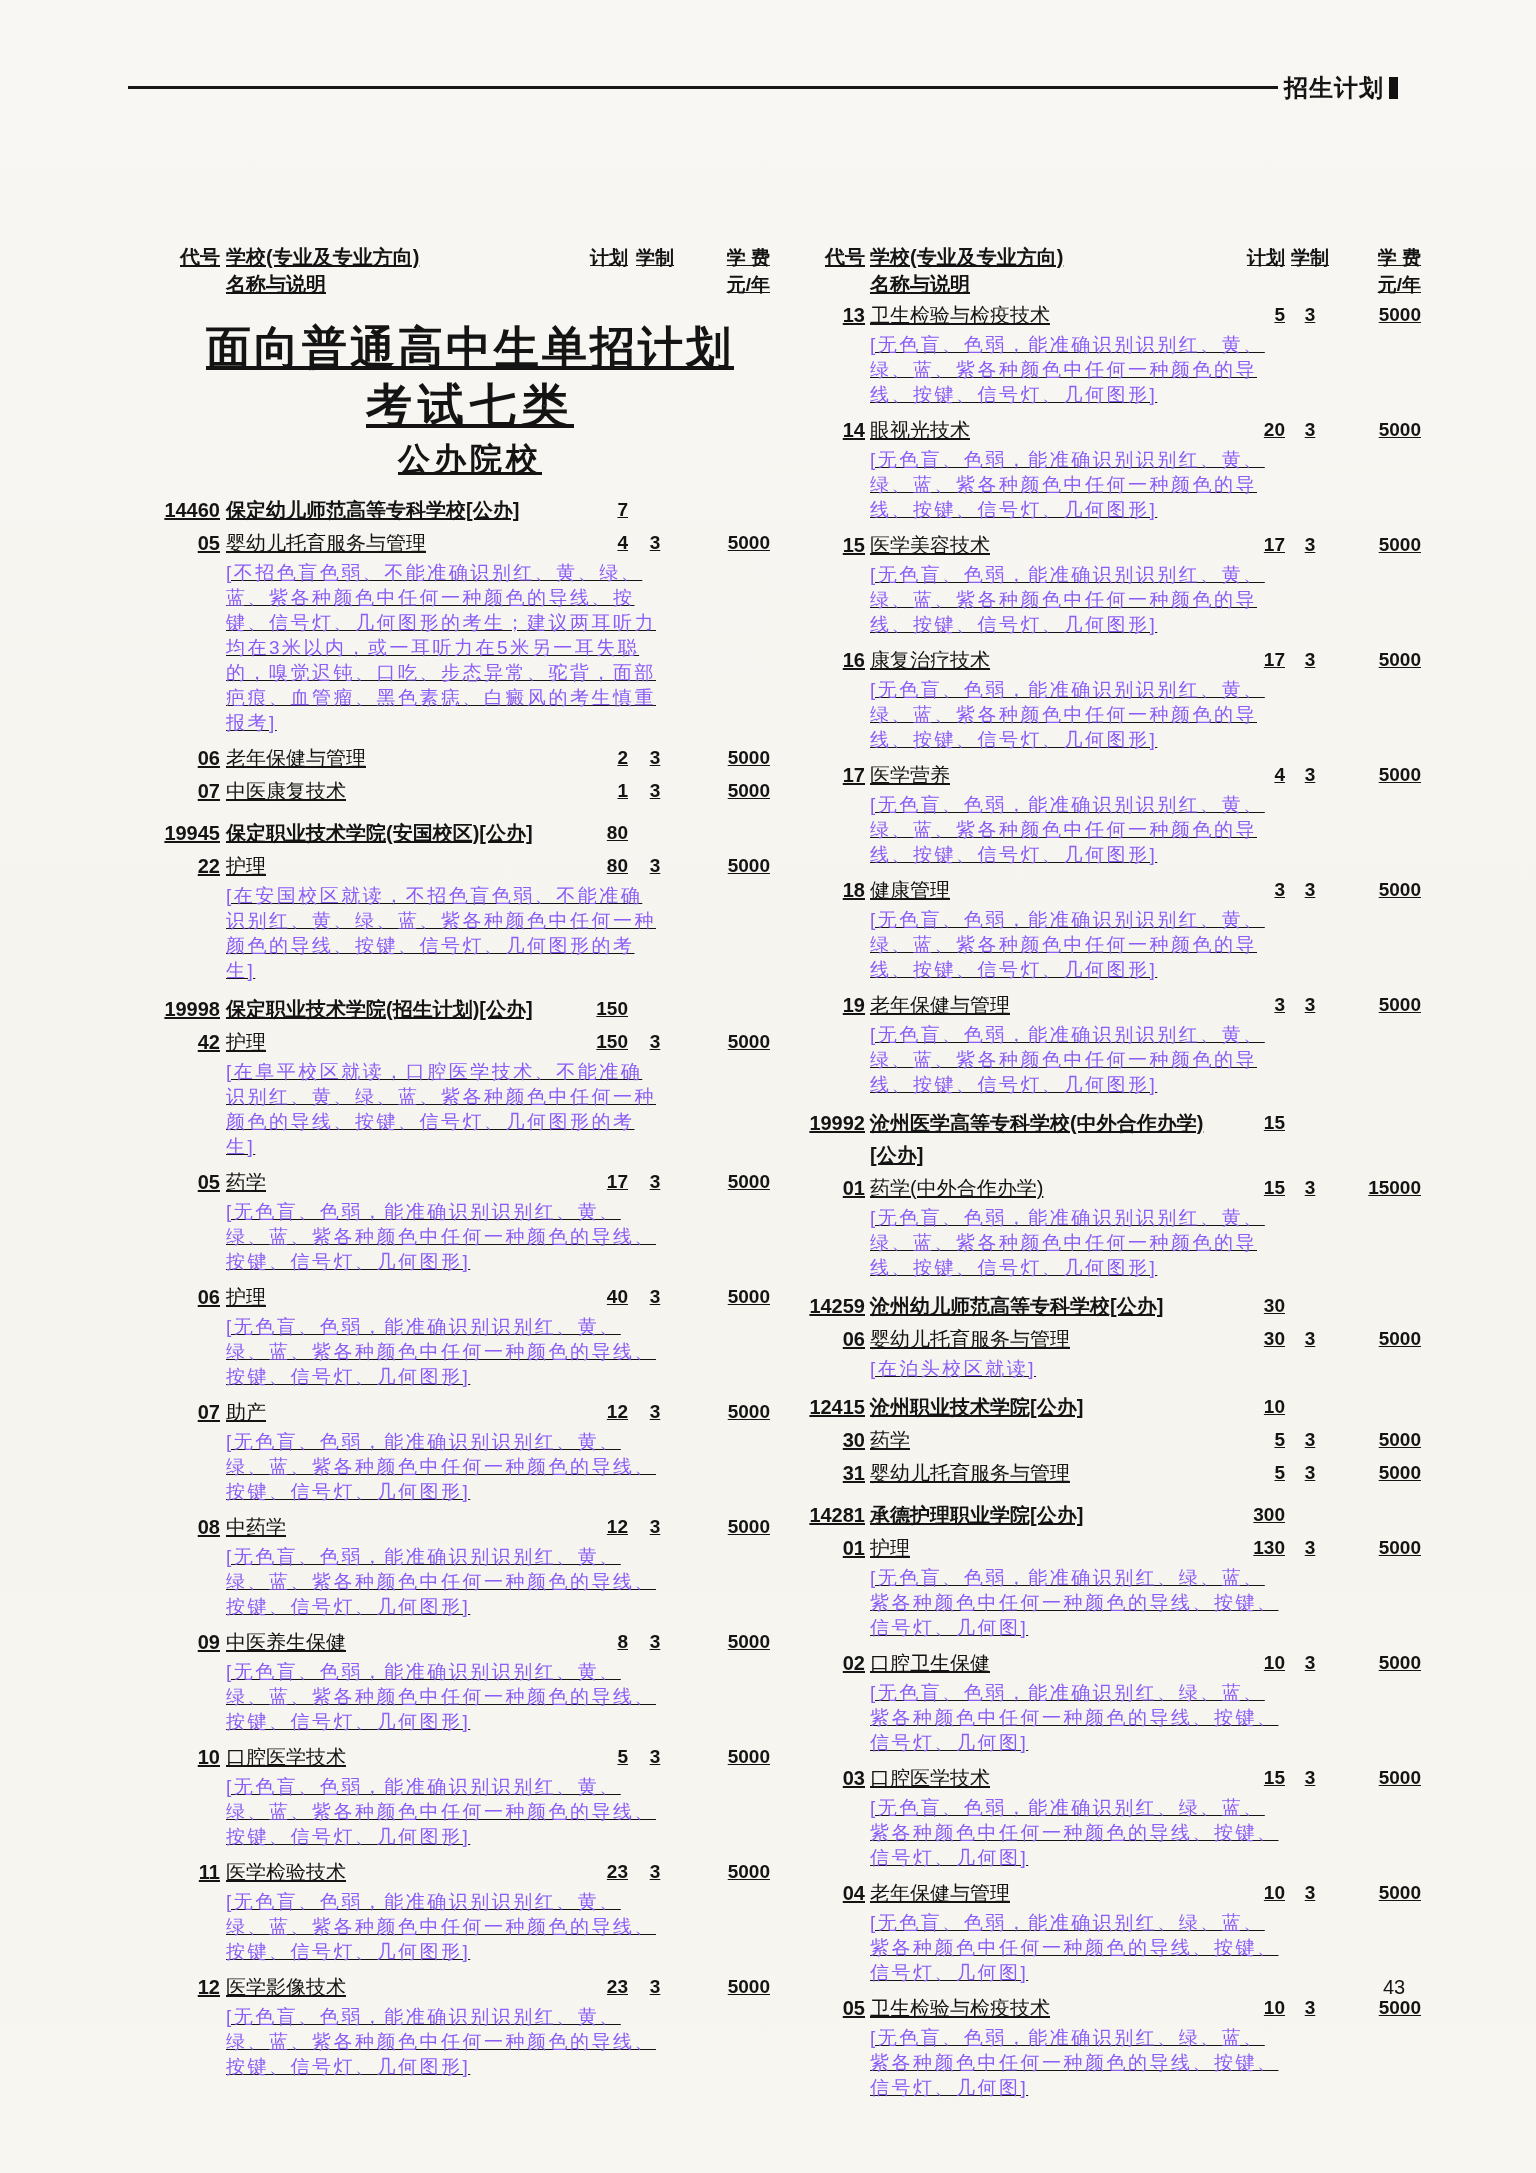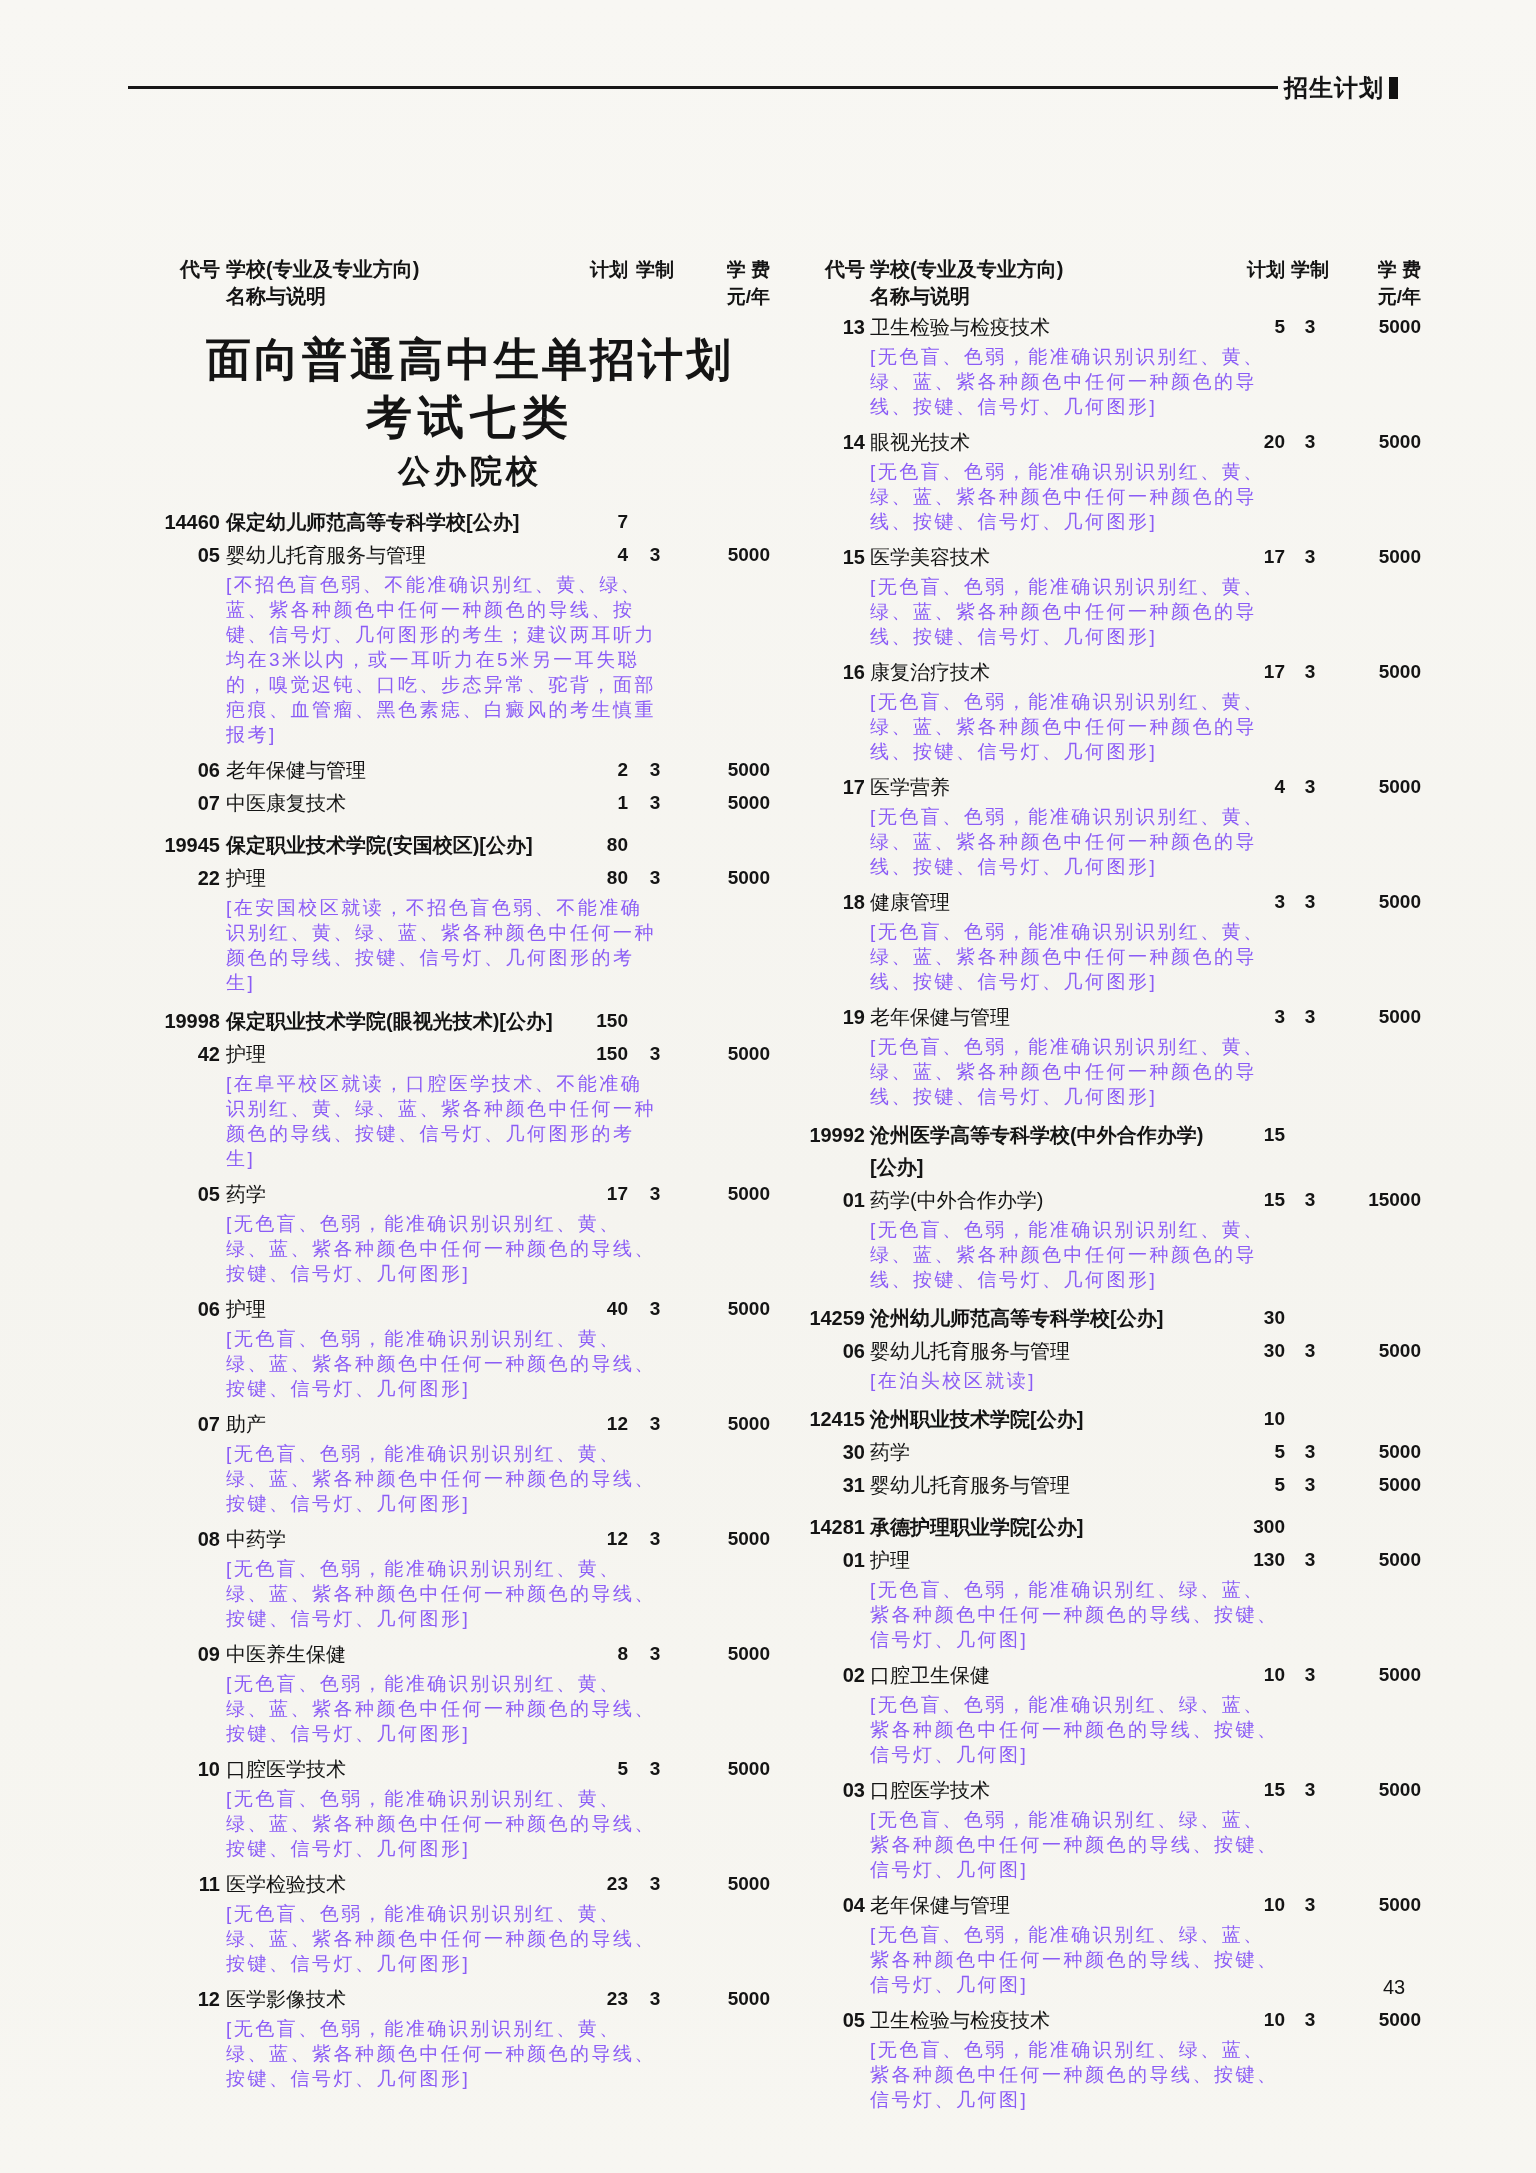--- a/index.html
+++ b/index.html
@@ -8,21 +8,21 @@
     background:linear-gradient(180deg,#f8f7f3 0%,#f5f4ef 55%,#f7f6f1 100%);
     font-family:"Liberation Sans","DejaVu Sans",sans-serif;
     color:#141414;
     -webkit-font-smoothing:antialiased;
   }
   .top-rule{position:absolute;left:128px;top:86px;width:1150px;height:3px;background:#171717;}
   .top-title{position:absolute;left:1284px;top:72px;font-size:24px;font-weight:700;letter-spacing:1px;white-space:nowrap;}
   .top-title .bar{display:inline-block;width:9px;height:22px;background:#111;margin-left:5px;vertical-align:-3px;}
 
   .content{position:absolute;left:115px;top:240px;width:1310px;}
-  .col{position:absolute;top:12px;}
+  .col{position:absolute;top:0;text-decoration:underline;}
   .col-left{left:0;width:655px;}
   .col-right{left:682px;width:628px;}
 
   .row{display:grid;column-gap:6px;align-items:start;}
   .col-left .row{grid-template-columns:105px 341px 55px 42px 88px;}
   .col-right .row{grid-template-columns:68px 358px 52px 40px 86px;column-gap:5px;}
 
   .c-code{text-align:right;font-weight:700;}
   .c-plan{text-align:right;font-weight:700;}
   .c-dur{text-align:center;font-weight:700;}
@@ -115,21 +115,21 @@
         <div class="row major">
           <span class="c-code">22</span>
           <span class="c-name">护理</span>
           <span class="c-plan">80</span>
           <span class="c-dur">3</span>
           <span class="c-fee">5000</span>
         </div>
         <div class="note">[在安国校区就读，不招色盲色弱、不能准确识别红、黄、绿、蓝、紫各种颜色中任何一种颜色的导线、按键、信号灯、几何图形的考生]</div>
         <div class="row school">
           <span class="c-code">19998</span>
-          <span class="c-name">保定职业技术学院(眼视光技术)[公办]</span>
+          <span class="c-name">保定职业技术学院(招生计划)[公办]</span>
           <span class="c-plan">150</span>
           <span class="c-dur"></span>
           <span class="c-fee"></span>
         </div>
         <div class="row major">
           <span class="c-code">42</span>
           <span class="c-name">护理</span>
           <span class="c-plan">150</span>
           <span class="c-dur">3</span>
           <span class="c-fee">5000</span>

